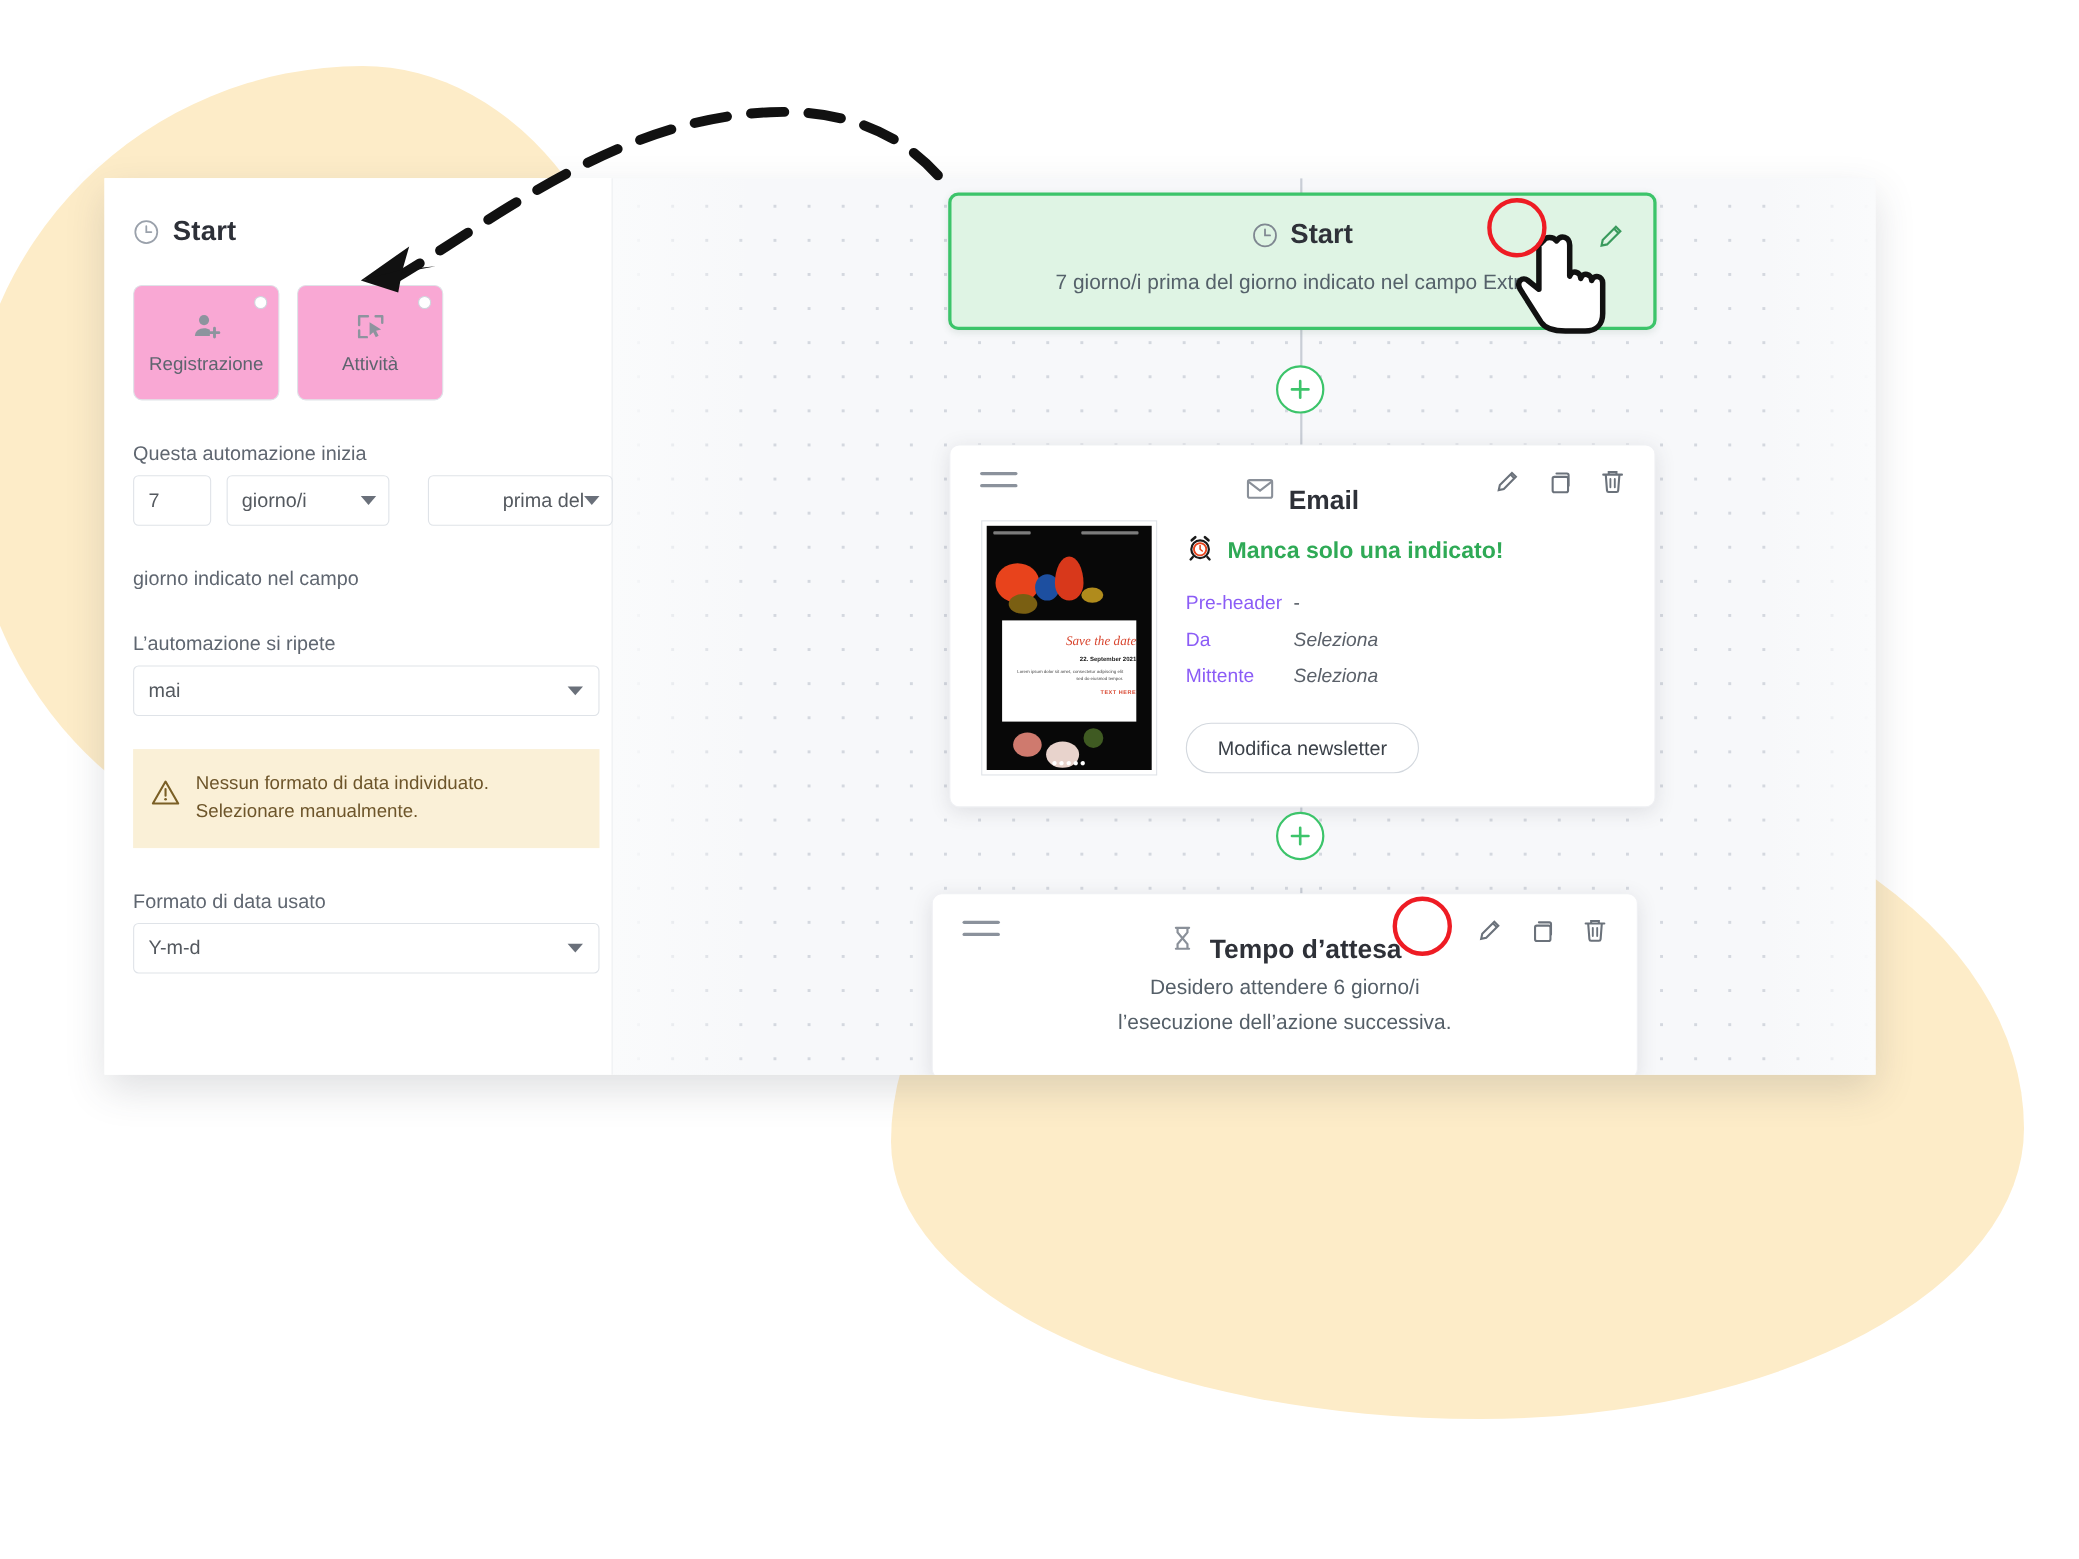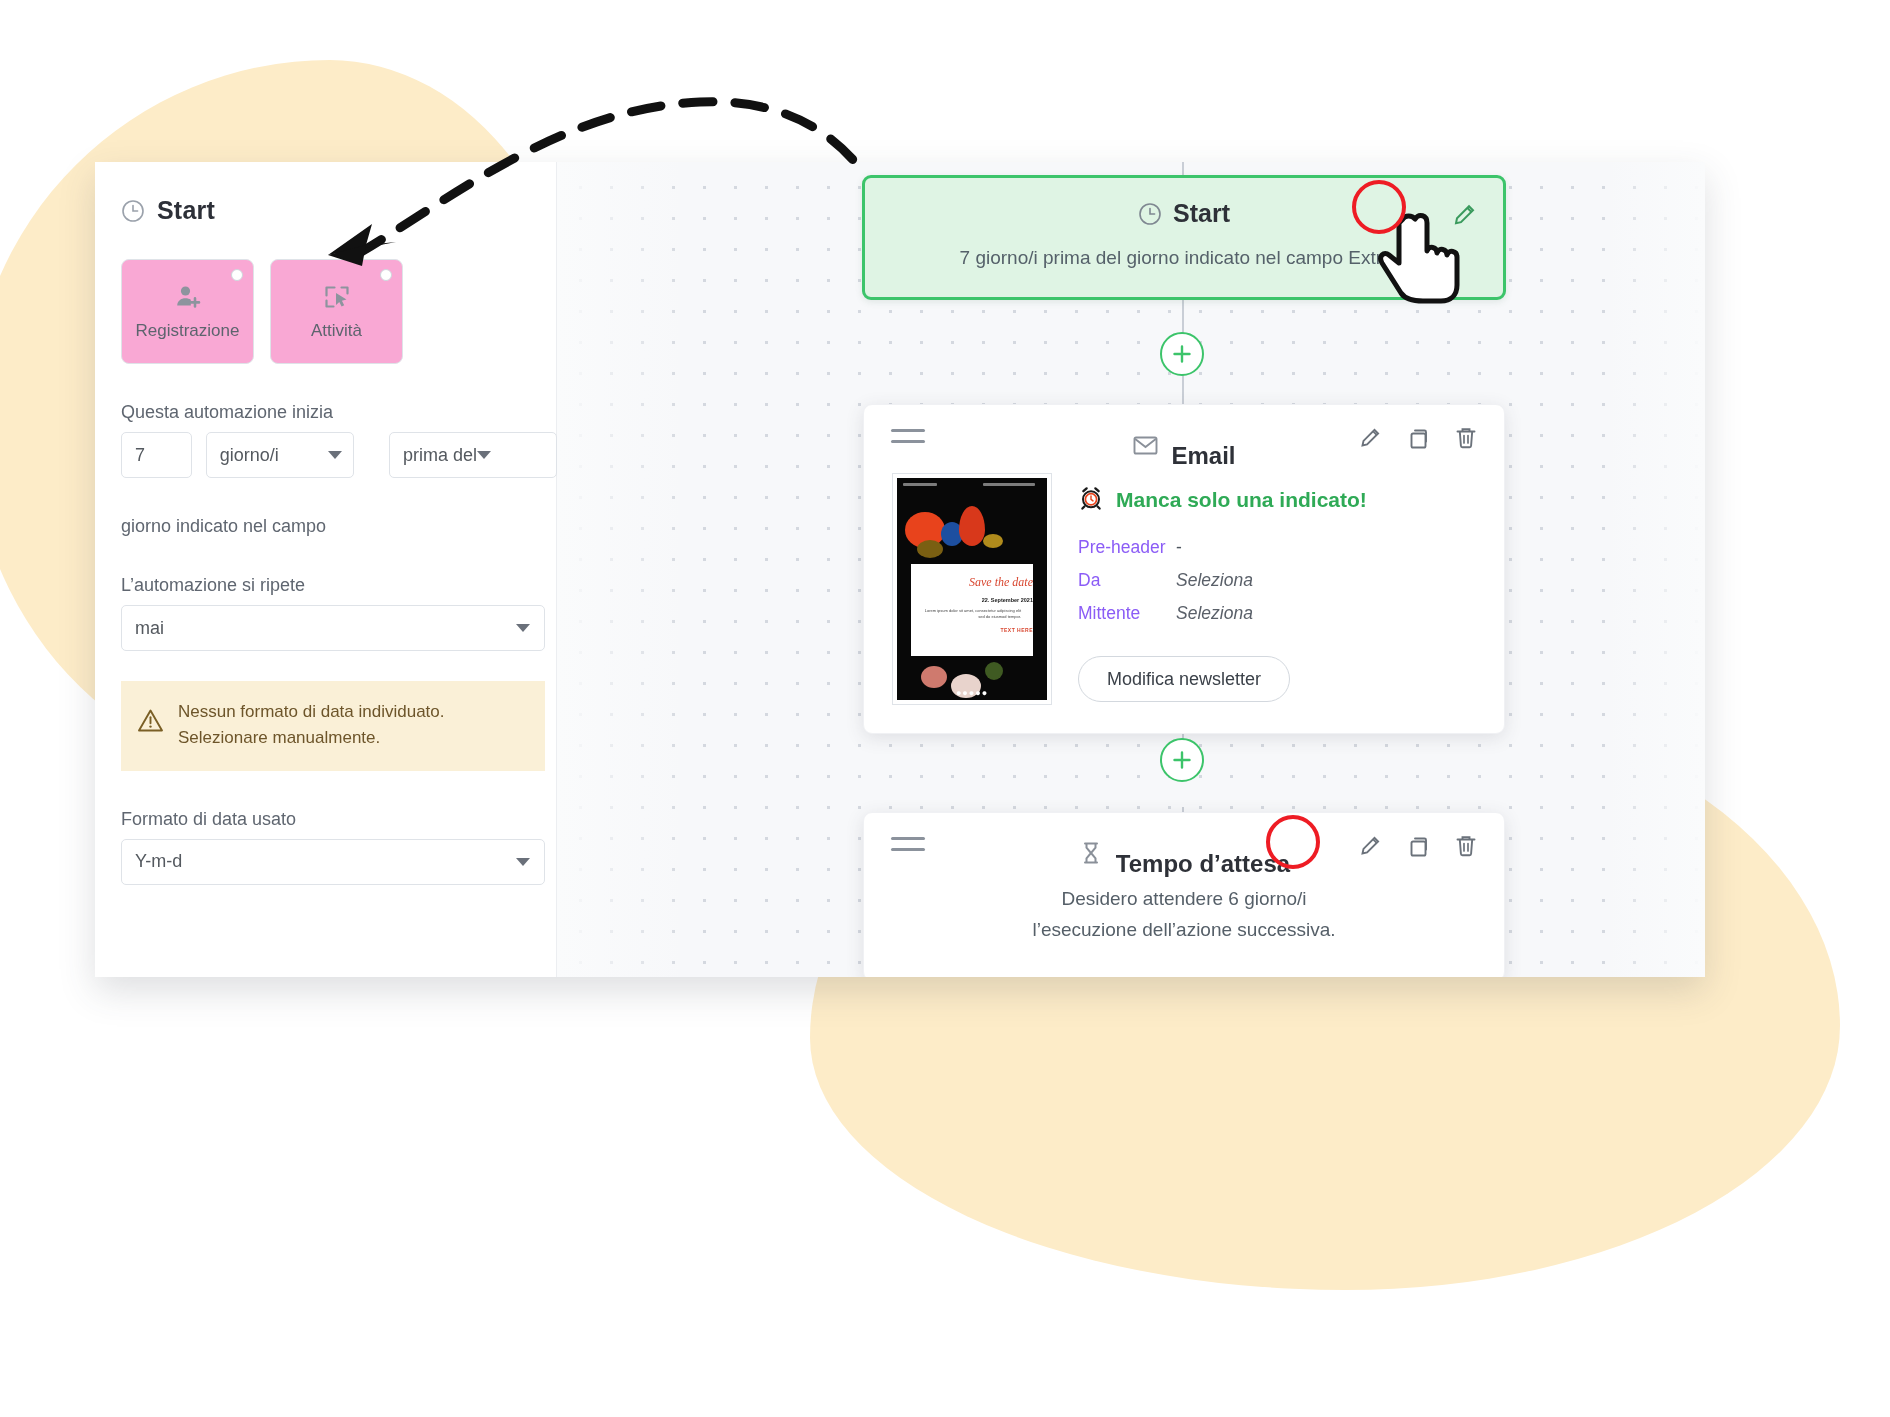--- a/index.html
+++ b/index.html
@@ -81,21 +81,21 @@
 
   .field-label { font-size: 18px; color: #5f6670; padding-left: 12px; margin-top: 38px; margin-bottom: 9px; }
   .inline-row { display: flex; gap: 14px; padding-left: 12px; }
   .ctl {
     height: 46px; border: 1px solid #dfe3e8; border-radius: 5px; background: #fff;
     display: flex; align-items: center; padding: 0 13px; font-size: 18px; color: #54595f;
     position: relative; cursor: pointer;
   }
   .ctl.num { width: 75px; }
   .ctl.sel-sm { width: 160px; justify-content: space-between; padding-right: 11px; }
-  .ctl.sel-md { width: 182px; justify-content: flex-start; padding-right: 11px; margin-left: 21px; }
+  .ctl.sel-md { width: 182px; justify-content: flex-end; padding-right: 11px; margin-left: 21px; }
   .ctl.sel-full { width: 424px; justify-content: space-between; padding-right: 14px; margin-left: 12px; }
   .caret { width: 0; height: 0; border-left: 7px solid transparent; border-right: 7px solid transparent; border-top: 8px solid #6a707a; }
 
   .warn-box {
     margin: 30px 0 0 12px; width: 424px; background: #faf0d7;
     padding: 18px 16px 19px 16px; display: flex; gap: 14px; align-items: flex-start;
   }
   .warn-box .wtext { font-size: 17px; line-height: 1.55; color: #6d552a; }
   .warn-ico { width: 27px; height: 27px; flex: 0 0 27px; margin-top: 8px; }
 
@@ -405,21 +405,21 @@
           </div>
         </div>
       </div>
 
       <div class="plus-btn" style="left:603px; top:576px;">
         <svg width="22" height="22" viewBox="0 0 22 22">
             <path d="M11 3.5v15M3.5 11h15" stroke="#3cc46a" stroke-width="2.4" stroke-linecap="round"></path>
           </svg>
       </div>
 
-      <div class="node-card" style="left:306px; top:650px; width:642px;">
+      <div class="node-card" style="left:290px; top:650px; width:642px;">
         <div class="node-head">
           <div class="grip">
               <i></i>
               <i></i>
             </div>
           <div class="center">
             <span>
               <svg width="26" height="26" viewBox="0 0 26 26">
                 <path d="M7 3.5h12M7 22.5h12" stroke="#8a9099" stroke-width="2" stroke-linecap="round"></path>
                 <path d="M8.5 3.5v4.2L13 13l-4.5 5.3v4.2M17.5 3.5v4.2L13 13l4.5 5.3v4.2" fill="none" stroke="#8a9099" stroke-width="2"></path>

